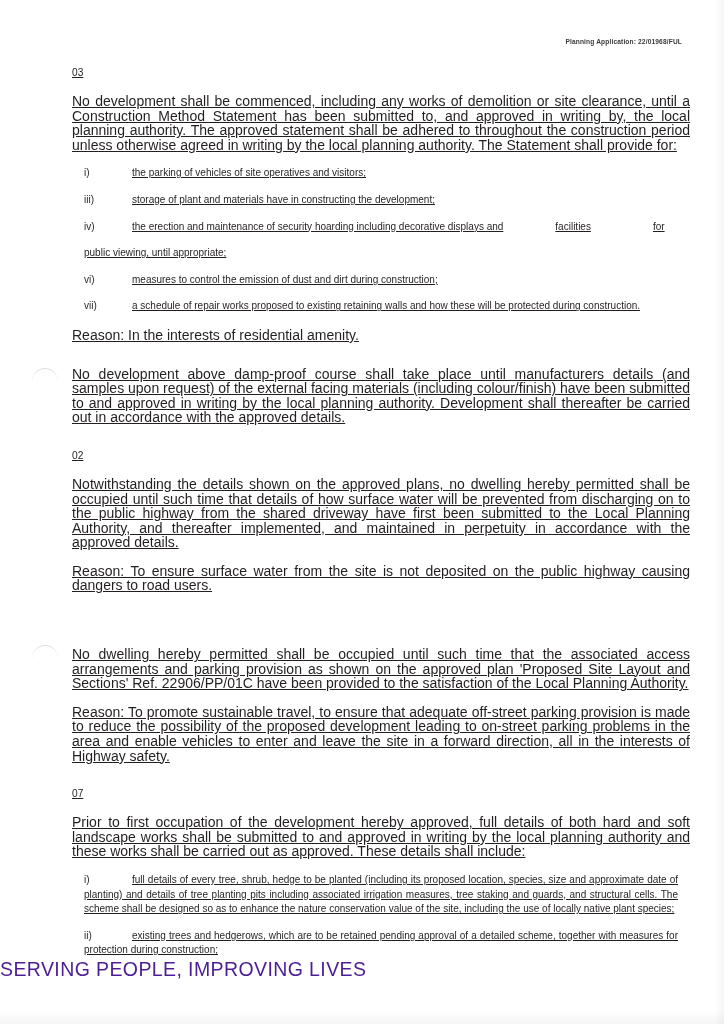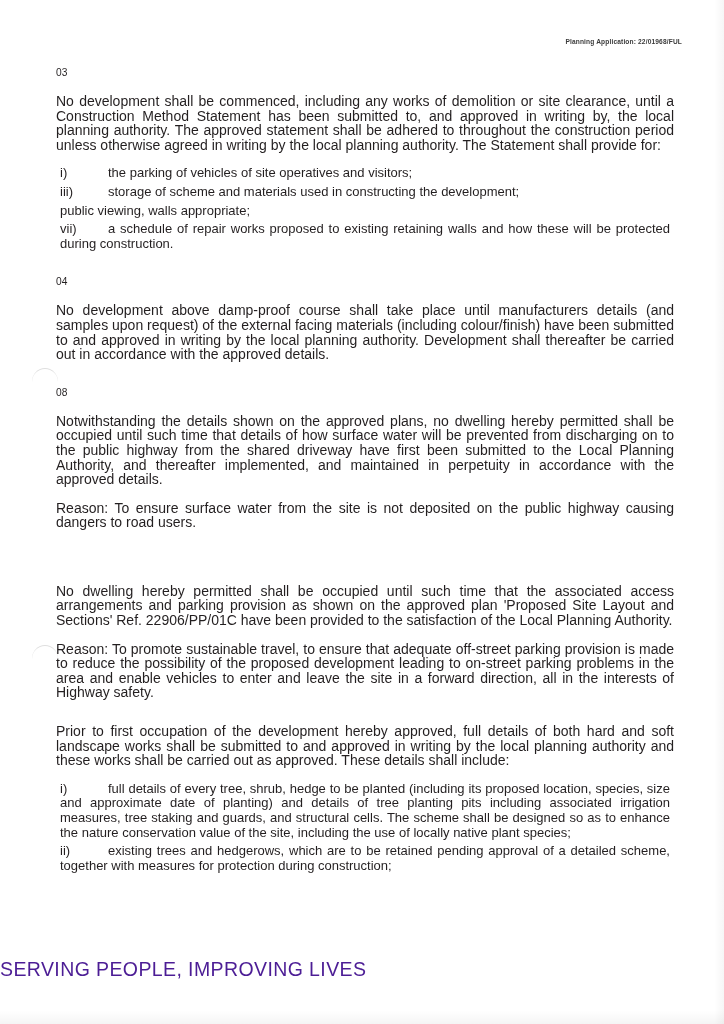--- a/index.html
+++ b/index.html
@@ -52,23 +52,24 @@
     right: 42px;
     font-size: 6.6px;
     font-weight: bold;
     letter-spacing: 0.15px;
     color: #3a3a3a;
     white-space: nowrap;
   }
 
   .content {
     position: absolute;
-    left: 56px;
+    left: 72px;
     top: 66px;
     width: 618px;
+    text-decoration: underline;
   }
 
   .cond-num {
     font-size: 10.2px;
     line-height: 14px;
     color: #231f20;
     margin: 0 0 14px 0;
   }
 
   p.body {
@@ -83,24 +84,24 @@
   .gap-sm { height: 10px; }
   .gap-lg { height: 30px; }
 
   
   .rlist {
     margin: 0 0 14px 0;
     padding: 0;
     list-style: none;
   }
   .rlist li {
-    font-size: 13px;
+    font-size: 10px;
     line-height: 14.6px;
     color: #231f20;
-    margin: 4px;
+    margin: 12px;
     display: block;
   }
   .rlist .lbl {
     display: inline-block;
     width: 48px;
     vertical-align: top;
   }
   .rlist .txt {
     display: inline;
   }
@@ -148,50 +149,57 @@
   <div class="content">
 
     <div class="cond-num">03</div>
     <p class="body">No development shall be commenced, including any works of demolition or site clearance, until a Construction Method Statement has been submitted to, and approved in writing by, the local planning authority. The approved statement shall be adhered to throughout the construction period unless otherwise agreed in writing by the local planning authority. The Statement shall provide for:</p>
 
     <ul class="rlist">
       <li>
         <span class="lbl">i)</span><span class="txt">the parking of vehicles of site operatives and visitors;</span>
       </li>
       <li>
-        <span class="lbl">iii)</span><span class="txt">storage of scheme and materials used in constructing the development;</span>
-      </li>
-      <li>
-        <span>public viewing, walls appropriate;</span>
+        <span class="lbl">iii)</span><span class="txt">storage of plant and materials have in constructing the development;</span>
+      </li>
+      <li>
+        <span class="lbl">iv)</span><span class="txt">the erection and maintenance of security hoarding including decorative displays and</span><span class="wgap1"></span><span class="txt">facilities</span><span class="wgap2"></span><span class="txt">for</span>
+      </li>
+      <li>
+        <span>public viewing, until appropriate;</span>
+      </li>
+      <li>
+        <span class="lbl">vi)</span><span class="txt">measures to control the emission of dust and dirt during construction;</span>
       </li>
       <li class="wrap just-block">
         <span class="lbl">vii)</span><span class="txt">a schedule of repair works proposed to existing retaining walls and how these will be protected during construction.</span>
       </li>
     </ul>
 
-
-    <div class="gap-sm"></div>
-
-    <div class="cond-num">04</div>
+    <p class="body">Reason: In the interests of residential amenity.</p>
+
+    <div class="gap-sm"></div>
+
     <p class="body">No development above damp-proof course shall take place until manufacturers details (and samples upon request) of the external facing materials (including colour/finish) have been submitted to and approved in writing by the local planning authority. Development shall thereafter be carried out in accordance with the approved details.</p>
 
     <div class="gap-sm"></div>
 
-    <div class="cond-num">08</div>
+    <div class="cond-num">02</div>
     <p class="body">Notwithstanding the details shown on the approved plans, no dwelling hereby permitted shall be occupied until such time that details of how surface water will be prevented from discharging on to the public highway from the shared driveway have first been submitted to the Local Planning Authority, and thereafter implemented, and maintained in perpetuity in accordance with the approved details.</p>
     <p class="body">Reason: To ensure surface water from the site is not deposited on the public highway causing dangers to road users.</p>
 
     <div class="gap-lg"></div>
 
     <div class="gap-sm"></div>
     <p class="body">No dwelling hereby permitted shall be occupied until such time that the associated access arrangements and parking provision as shown on the approved plan 'Proposed Site Layout and Sections' Ref. 22906/PP/01C have been provided to the satisfaction of the Local Planning Authority.</p>
     <p class="body">Reason: To promote sustainable travel, to ensure that adequate off-street parking provision is made to reduce the possibility of the proposed development leading to on-street parking problems in the area and enable vehicles to enter and leave the site in a forward direction, all in the interests of Highway safety.</p>
 
     <div class="gap-sm"></div>
 
+    <div class="cond-num">07</div>
     <p class="body">Prior to first occupation of the development hereby approved, full details of both hard and soft landscape works shall be submitted to and approved in writing by the local planning authority and these works shall be carried out as approved. These details shall include:</p>
 
     <ul class="rlist">
       <li class="wrap just-block">
         <span class="lbl">i)</span><span class="txt">full details of every tree, shrub, hedge to be planted (including its proposed location, species, size and approximate date of planting) and details of tree planting pits including associated irrigation measures, tree staking and guards, and structural cells. The scheme shall be designed so as to enhance the nature conservation value of the site, including the use of locally native plant species;</span>
       </li>
       <li class="wrap just-block">
         <span class="lbl">ii)</span><span class="txt">existing trees and hedgerows, which are to be retained pending approval of a detailed scheme, together with measures for protection during construction;</span>
       </li>
     </ul>

